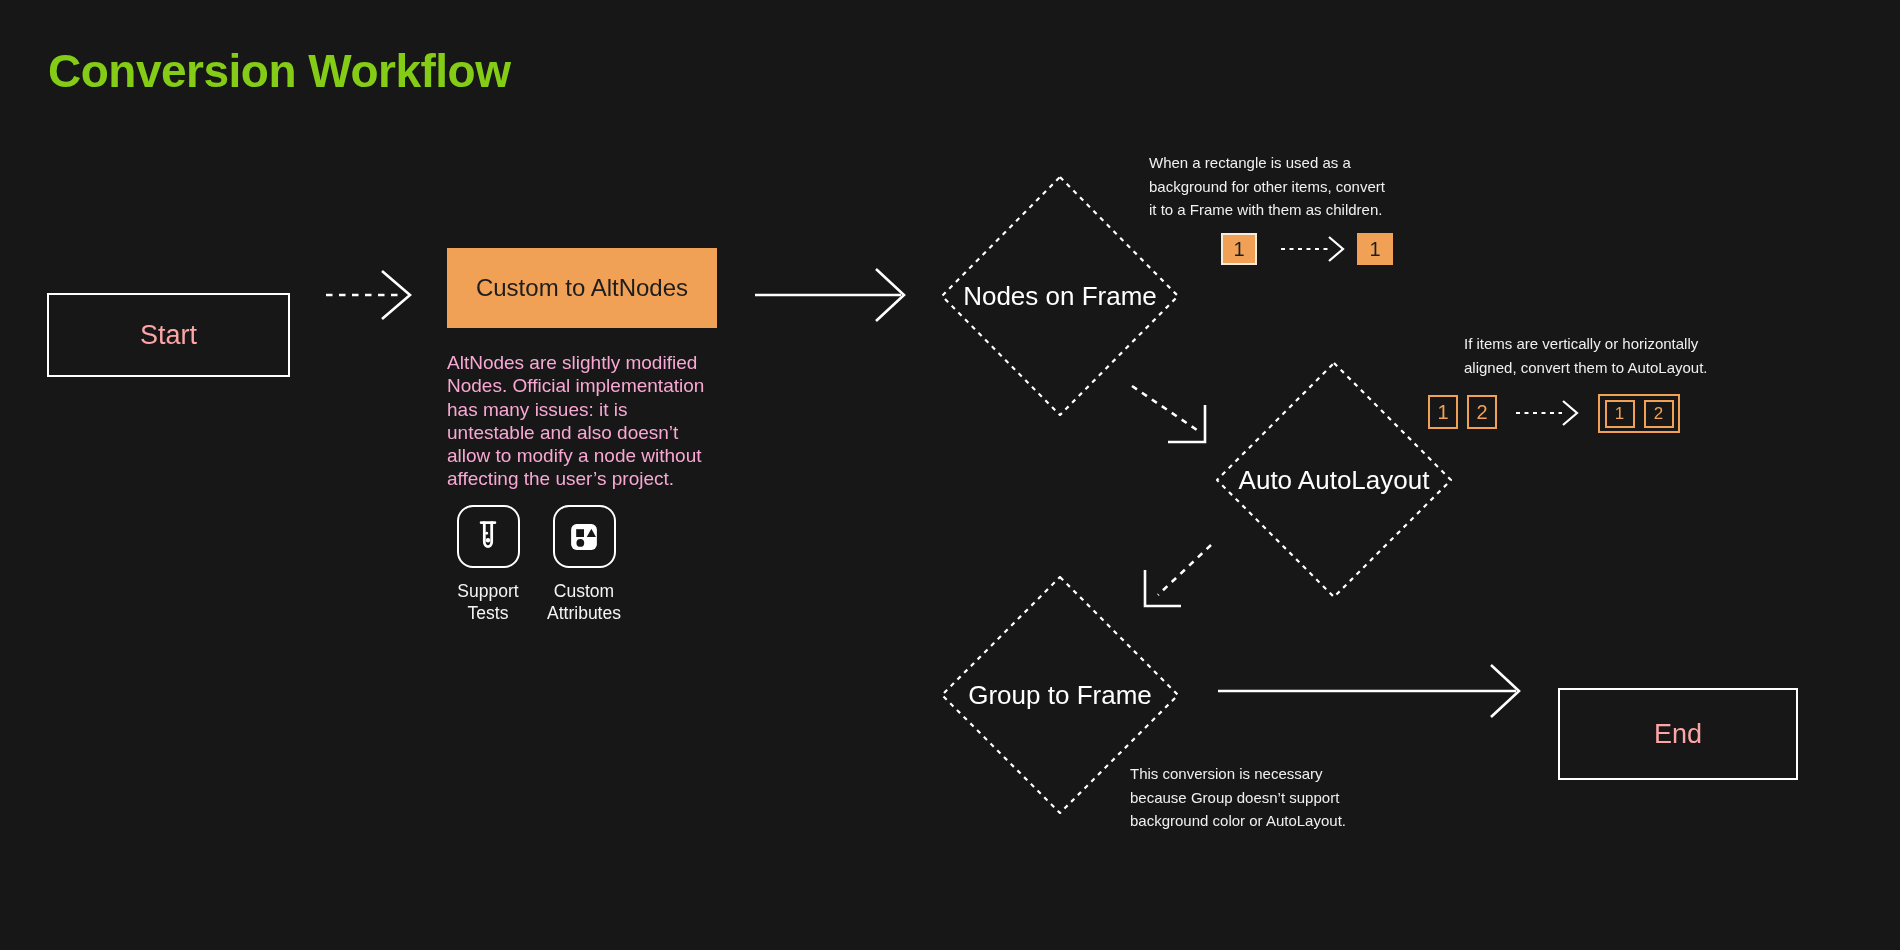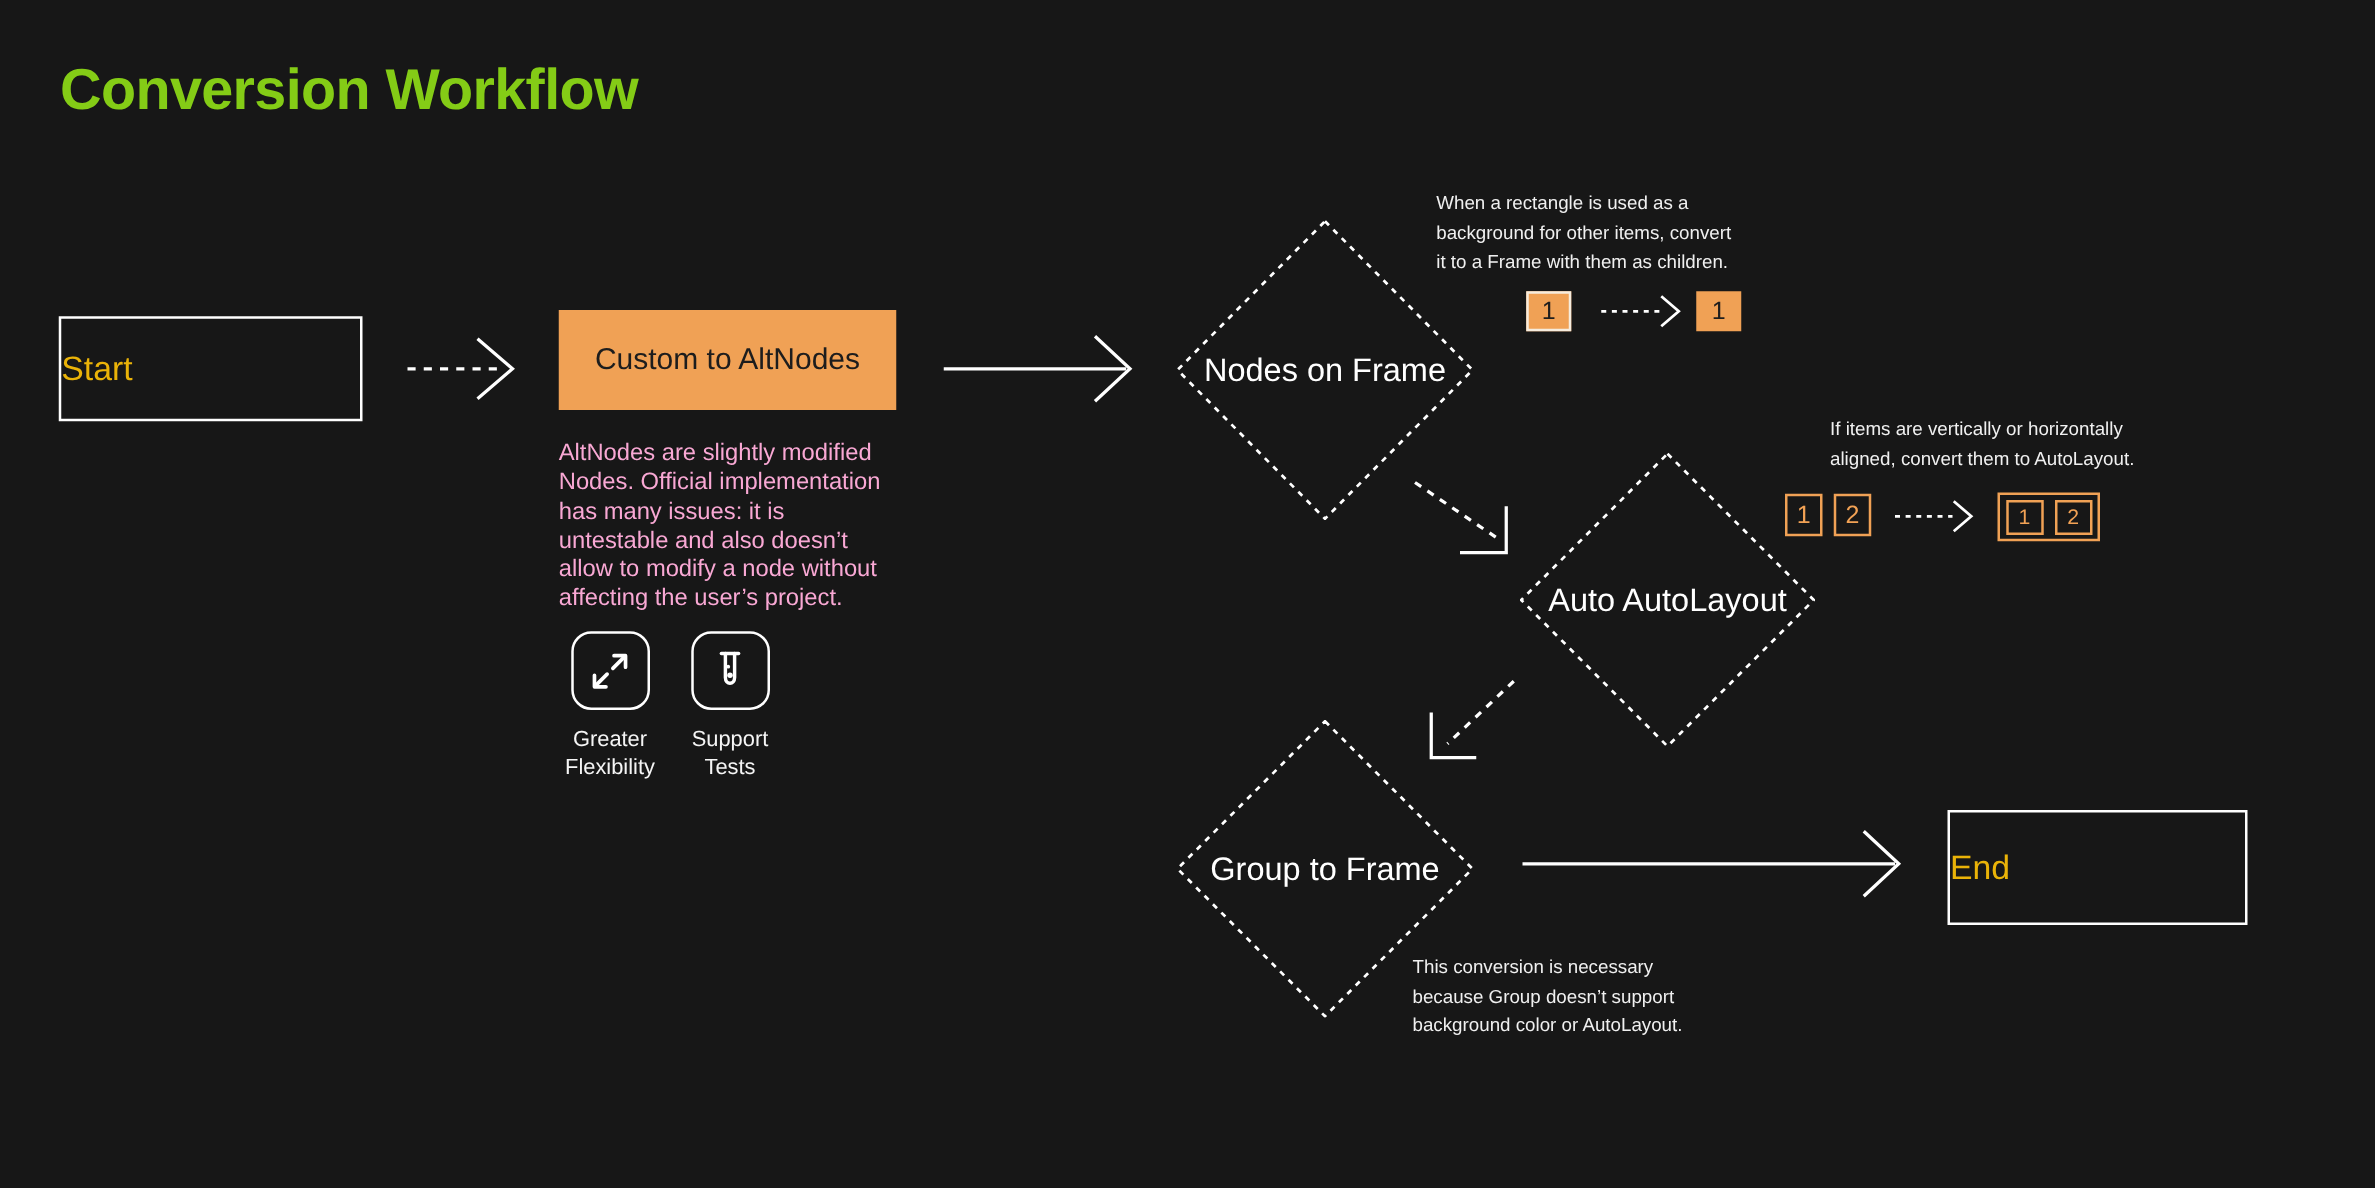--- a/index.html
+++ b/index.html
@@ -7,22 +7,22 @@
     width:1900px;height:950px;position:relative;overflow:hidden;
     background:#171717;
     font-family:"Liberation Sans","DejaVu Sans",sans-serif;
     color:#F5F5F5;
   }
   .abs{position:absolute;}
   .title{
     left:48px;top:44px;font-size:46px;font-weight:800;letter-spacing:-0.5px;color:#84cc16;
   }
   .node-rect{
-    display:flex;align-items:center;justify-content:flex-start;
-    border:2.5px solid #FFFFFF;color:#eab308;font-size:27px;box-sizing:border-box;
+    display:flex;align-items:center;justify-content:center;
+    border:2.5px solid #FFFFFF;color:#fca5a5;font-size:27px;box-sizing:border-box;margin-top:40px;
   }
   .node-fill{
     display:flex;align-items:center;justify-content:center;
     background:#F0A155;color:#1D1D1D;font-size:24px;font-weight:500;box-sizing:border-box;
   }
   .diamond{display:flex;align-items:center;justify-content:center;}
   .diamond svg{position:absolute;left:0;top:0;}
   .diamond .dlabel{position:relative;font-size:26px;color:#FFFFFF;white-space:nowrap;}
   .note{
     font-size:19px;line-height:23.3px;color:#f9a8d4;white-space:pre-line;
@@ -97,39 +97,39 @@
 <div class="abs note" style="left:447px;top:351px;width:310px;">AltNodes are slightly modified
 Nodes. Official implementation
 has many issues: it is
 untestable and also doesn’t
 allow to modify a node without
 affecting the user’s project.</div>
 
 <div class="abs features">
   <div class="feature">
     <div class="icon-box">
-      <svg width="58" height="58" viewBox="0 0 63 63" fill="none" stroke="#FFFFFF" stroke-width="3.2" stroke-linecap="round" stroke-linejoin="round">
-        <line x1="34" y1="29" x2="44" y2="19"></line>
-        <polyline points="35,18 45,18 45,28"></polyline>
-        <line x1="29" y1="34" x2="19" y2="44"></line>
-        <polyline points="28,45 18,45 18,35"></polyline>
-      </svg>
-    </div>
-    <div class="flabel">Greater Flexibility</div>
-  </div>
-  <div class="feature">
-    <div class="icon-box">
       <svg width="58" height="58" viewBox="0 0 63 63" fill="none" stroke="#FFFFFF" stroke-width="3" stroke-linecap="round">
         <line x1="24" y1="16" x2="39" y2="16"></line>
         <path d="M27.5 16 V37 C27.5 43.5 35.5 43.5 35.5 37 V16"></path>
         <circle cx="31.5" cy="35" r="2.4" fill="#FFFFFF" stroke="none"></circle>
         <circle cx="30" cy="27.5" r="1.6" fill="#FFFFFF" stroke="none"></circle>
       </svg>
     </div>
     <div class="flabel">Support Tests</div>
+  </div>
+  <div class="feature">
+    <div class="icon-box">
+      <svg width="58" height="58" viewBox="0 0 63 63">
+        <rect x="17.5" y="17.5" width="28" height="28" rx="6" fill="#FFFFFF"></rect>
+        <rect x="23" y="23" width="8.5" height="8.5" fill="#171717"></rect>
+        <path d="M39.5 22.5 L44.5 31.5 L34.5 31.5 Z" fill="#171717"></path>
+        <circle cx="27.5" cy="38" r="4.2" fill="#171717"></circle>
+      </svg>
+    </div>
+    <div class="flabel">Custom Attributes</div>
   </div>
 </div>
 
 <div class="abs diamond" style="left:941px;top:176px;width:238px;height:240px;">
   <svg width="238" height="240" viewBox="0 0 238 240" fill="none">
     <polygon points="119,1 237,120 119,239 1,120" stroke="#FFFFFF" stroke-width="2.2" stroke-dasharray="4.5 5"></polygon>
   </svg>
   <div class="dlabel">Nodes on Frame</div>
 </div>
 

